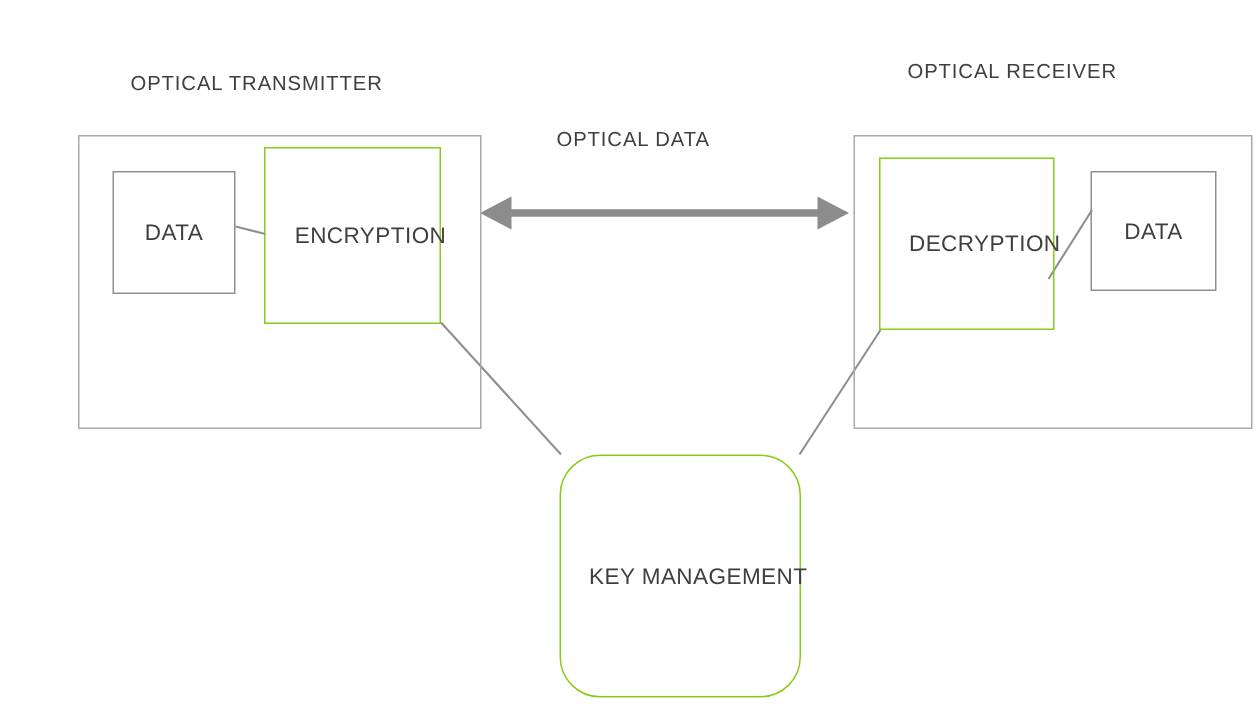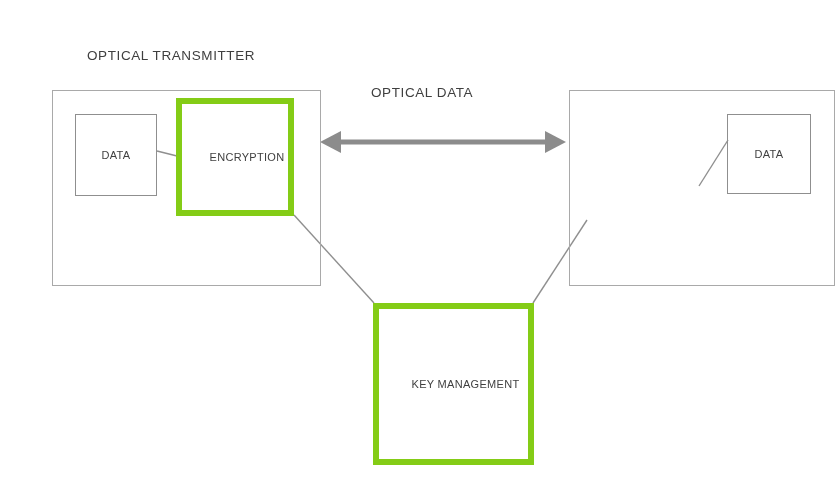--- a/index.html
+++ b/index.html
@@ -29,33 +29,33 @@
   .node {
     position: absolute;
     box-sizing: border-box;
     display: flex;
     align-items: center;
     justify-content: center;
     background: transparent;
   }
   .node-label {
     font-family: "Liberation Sans", sans-serif;
-    font-size: 11px;
+    font-size: 15px;
     letter-spacing: 0.3px;
     color: #3f3f3f;
     white-space: nowrap;
     text-align: center;
   }
   .outer-container {
     border: 1px solid #a9a9a9;
     align-items: flex-start;
     justify-content: flex-start;
   }
   .inner-box {
-    border: 6px solid #84cc16;
+    border: 1px solid #84cc16;
     padding-left: 24px;
   }
   .inner-box-strong {
     border: 1.6px solid #8f8f8f;
   }
   .section-title {
     position: absolute;
     font-family: "Liberation Sans", sans-serif;
     font-size: 13.5px;
     letter-spacing: 0.6px;
@@ -80,37 +80,41 @@
 
     <g>
       <line x1="306" y1="142" x2="524" y2="142" stroke="#8c8c8c" stroke-width="5"></line>
       <polygon points="291,142 312,131 312,153" fill="#8c8c8c"></polygon>
       <polygon points="537,142 516,131 516,153" fill="#8c8c8c"></polygon>
     </g>
   </svg>
 
   <div class="section-title" style="left:58px; top:48px;">OPTICAL TRANSMITTER</div>
 
+  <div class="section-title" style="left:576px; top:40px;">OPTICAL RECEIVER</div>
 
   <div class="section-title" style="left:342px; top:85px;">OPTICAL DATA</div>
 
   <div class="node outer-container" style="left:23px; top:90px; width:269px; height:196px;"></div>
 
   <div class="node outer-container" style="left:540px; top:90px; width:266px; height:196px;"></div>
 
   <div class="node inner-box-strong" style="left:46px; top:114px; width:82px; height:82px;">
     <span class="node-label">DATA</span>
   </div>
 
   <div class="node inner-box" style="left:147px; top:98px; width:118px; height:118px;">
     <span class="node-label">ENCRYPTION</span>
   </div>
 
+  <div class="node inner-box" style="left:557px; top:105px; width:117px; height:115px;">
+    <span class="node-label">DECRYPTION</span>
+  </div>
 
   <div class="node inner-box-strong" style="left:698px; top:114px; width:84px; height:80px;">
     <span class="node-label">DATA</span>
   </div>
 
-  <div class="node inner-box" style="left:344px; top:303px; width:161px; height:162px;">
+  <div class="node inner-box" style="left:344px; top:303px; width:161px; height:162px;border-radius:27px;">
     <span class="node-label">KEY MANAGEMENT</span>
   </div>
 
 </div>
 
 </body></html>

